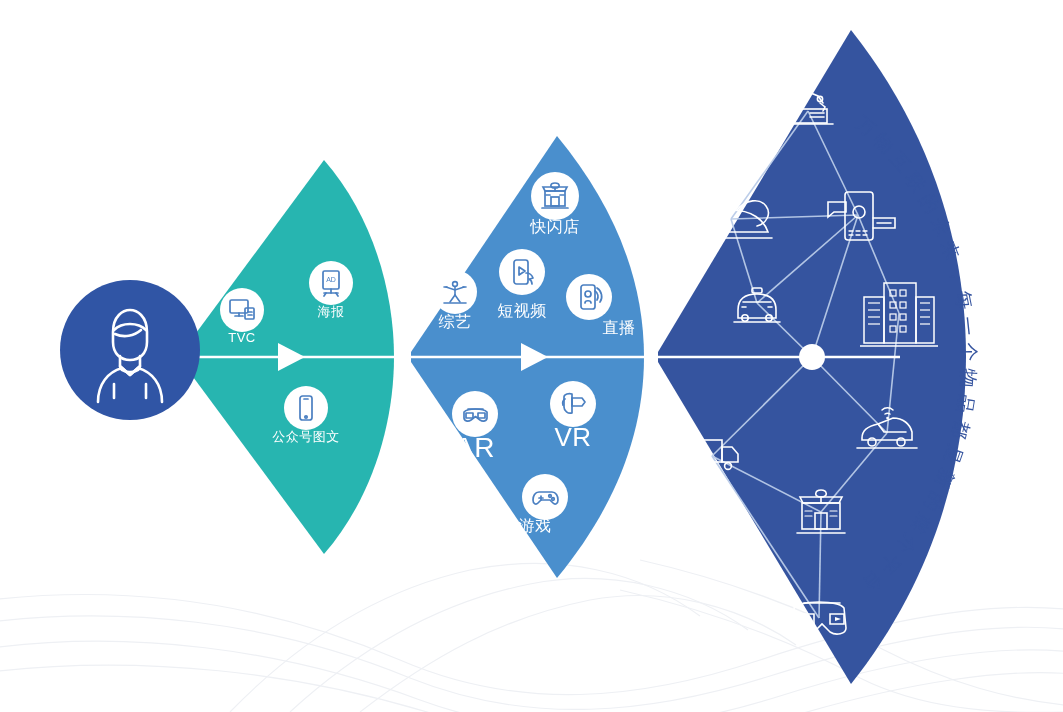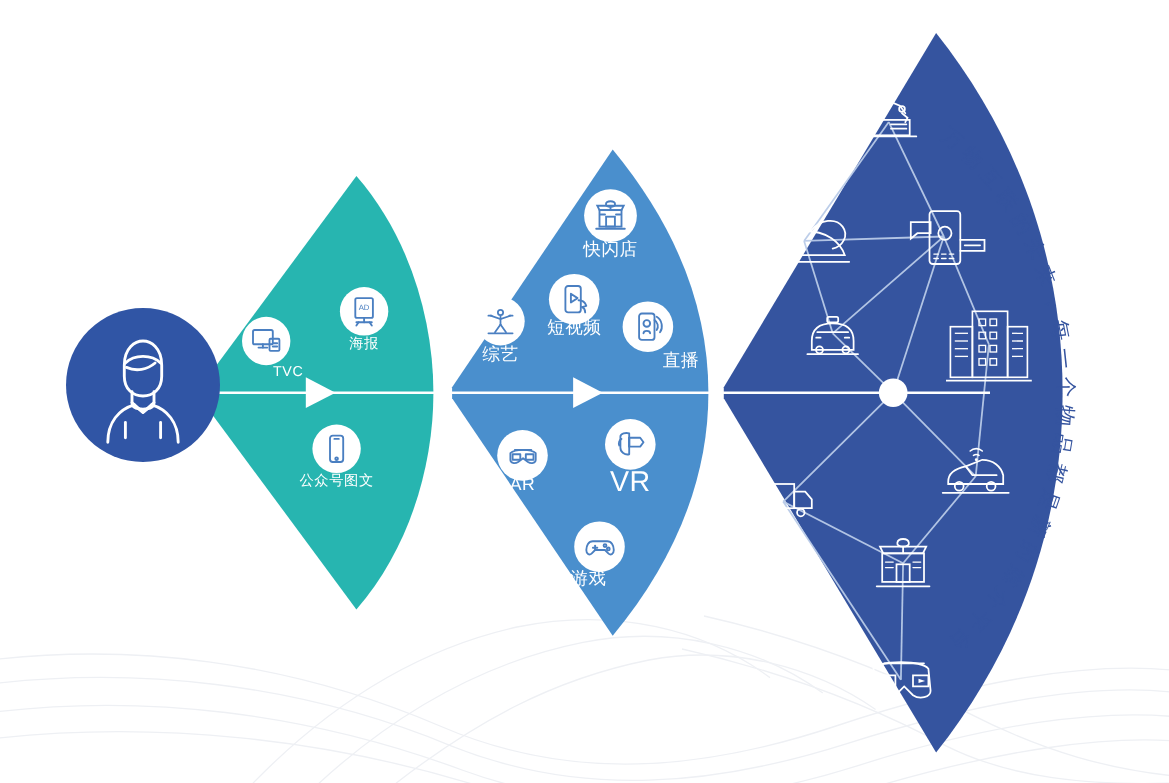--- a/index.html
+++ b/index.html
@@ -234,21 +234,21 @@
       <g stroke="#4a7fc1" stroke-width="1.7" fill="none" stroke-linecap="round">
         <rect x="3" y="5" width="18" height="13" rx="1.5"></rect>
         <line x1="8" y1="21" x2="16" y2="21"></line>
         <line x1="12" y1="18" x2="12" y2="21"></line>
         <rect x="18" y="13" width="9" height="11" rx="1"></rect>
         <line x1="21" y1="17" x2="25" y2="17"></line>
         <line x1="21" y1="20" x2="25" y2="20"></line>
       </g>
     </svg>
   </div>
-  <div class="node-label lbl-teal" style="left:242px;top:330px;margin-left:20px;">TVC</div>
+  <div class="node-label lbl-teal" style="left:242px;top:330px;">TVC</div>
 
   <div class="icon-badge" style="left:331px;top:283px;width:44px;height:44px;">
     <svg width="30" height="30" viewBox="0 0 30 30">
       <g stroke="#4a7fc1" stroke-width="1.7" fill="none" stroke-linecap="round">
         <rect x="7" y="3" width="16" height="18" rx="1.5"></rect>
         <text x="15" y="14" font-size="7" fill="#4a7fc1" stroke="none" text-anchor="middle" font-family="'Liberation Sans',sans-serif">AD</text>
         <line x1="15" y1="21" x2="15" y2="25"></line>
         <line x1="8" y1="25" x2="22" y2="25"></line>
         <line x1="10" y1="25" x2="8" y2="28"></line>
         <line x1="20" y1="25" x2="22" y2="28"></line>
@@ -303,21 +303,21 @@
   <div class="icon-badge" style="left:522px;top:272px;width:46px;height:46px;">
     <svg width="31" height="31" viewBox="0 0 31 31">
       <g stroke="#4a7fc1" stroke-width="1.7" fill="none" stroke-linecap="round" stroke-linejoin="round">
         <rect x="7" y="3" width="14" height="24" rx="2.5"></rect>
         <path d="M12 10 l6 4 l-6 4 z"></path>
         <path d="M19 16 c 3 0 6 2 7 5 l-3 1"></path>
         <path d="M22 22 c 2 1 3 3 3 5"></path>
       </g>
     </svg>
   </div>
-  <div class="node-label lbl-blue" style="left:522px;top:288px;">短视频</div>
+  <div class="node-label lbl-blue" style="left:522px;top:301px;">短视频</div>
 
   <div class="icon-badge" style="left:589px;top:297px;width:46px;height:46px;">
     <svg width="31" height="31" viewBox="0 0 31 31">
       <g stroke="#4a7fc1" stroke-width="1.7" fill="none" stroke-linecap="round" stroke-linejoin="round">
         <rect x="7" y="3" width="14" height="24" rx="2.5"></rect>
         <circle cx="14" cy="12" r="3"></circle>
         <path d="M11 21 c 0 -3 6 -3 6 0"></path>
         <path d="M21 9 c 3 2 4 6 2 9"></path>
         <path d="M23 6 c 5 3 6 10 3 14"></path>
       </g>
@@ -328,21 +328,21 @@
   <div class="icon-badge" style="left:475px;top:414px;width:46px;height:46px;">
     <svg width="31" height="31" viewBox="0 0 31 31">
       <g stroke="#4a7fc1" stroke-width="1.7" fill="none" stroke-linecap="round" stroke-linejoin="round">
         <path d="M4 13 C 8 9 23 9 27 13 L27 19 C 27 22 23 23 20 21 L15.5 17.5 L11 21 C 8 23 4 22 4 19 Z"></path>
         <path d="M6 14 h7 v5 h-7 z"></path>
         <path d="M18 14 h7 v5 h-7 z"></path>
         <line x1="8" y1="10" x2="23" y2="10"></line>
       </g>
     </svg>
   </div>
-  <div class="node-label lbl-blue" style="left:475px;top:432px;font-size:16px;">AR</div>
+  <div class="node-label lbl-blue" style="left:475px;top:432px;font-size:28px;">AR</div>
 
   <div class="icon-badge" style="left:573px;top:404px;width:46px;height:46px;">
     <svg width="31" height="31" viewBox="0 0 31 31">
       <g stroke="#4a7fc1" stroke-width="1.7" fill="none" stroke-linecap="round" stroke-linejoin="round">
         <path d="M6 8 C 6 5 11 4 14 5 L14 24 C 10 25 6 22 6 18 Z"></path>
         <path d="M14 9 h10 l3 4 l-3 4 h-10 z"></path>
         <line x1="14" y1="9" x2="14" y2="17"></line>
         <path d="M7 10 C 5 11 4 14 5 16"></path>
       </g>
     </svg>

